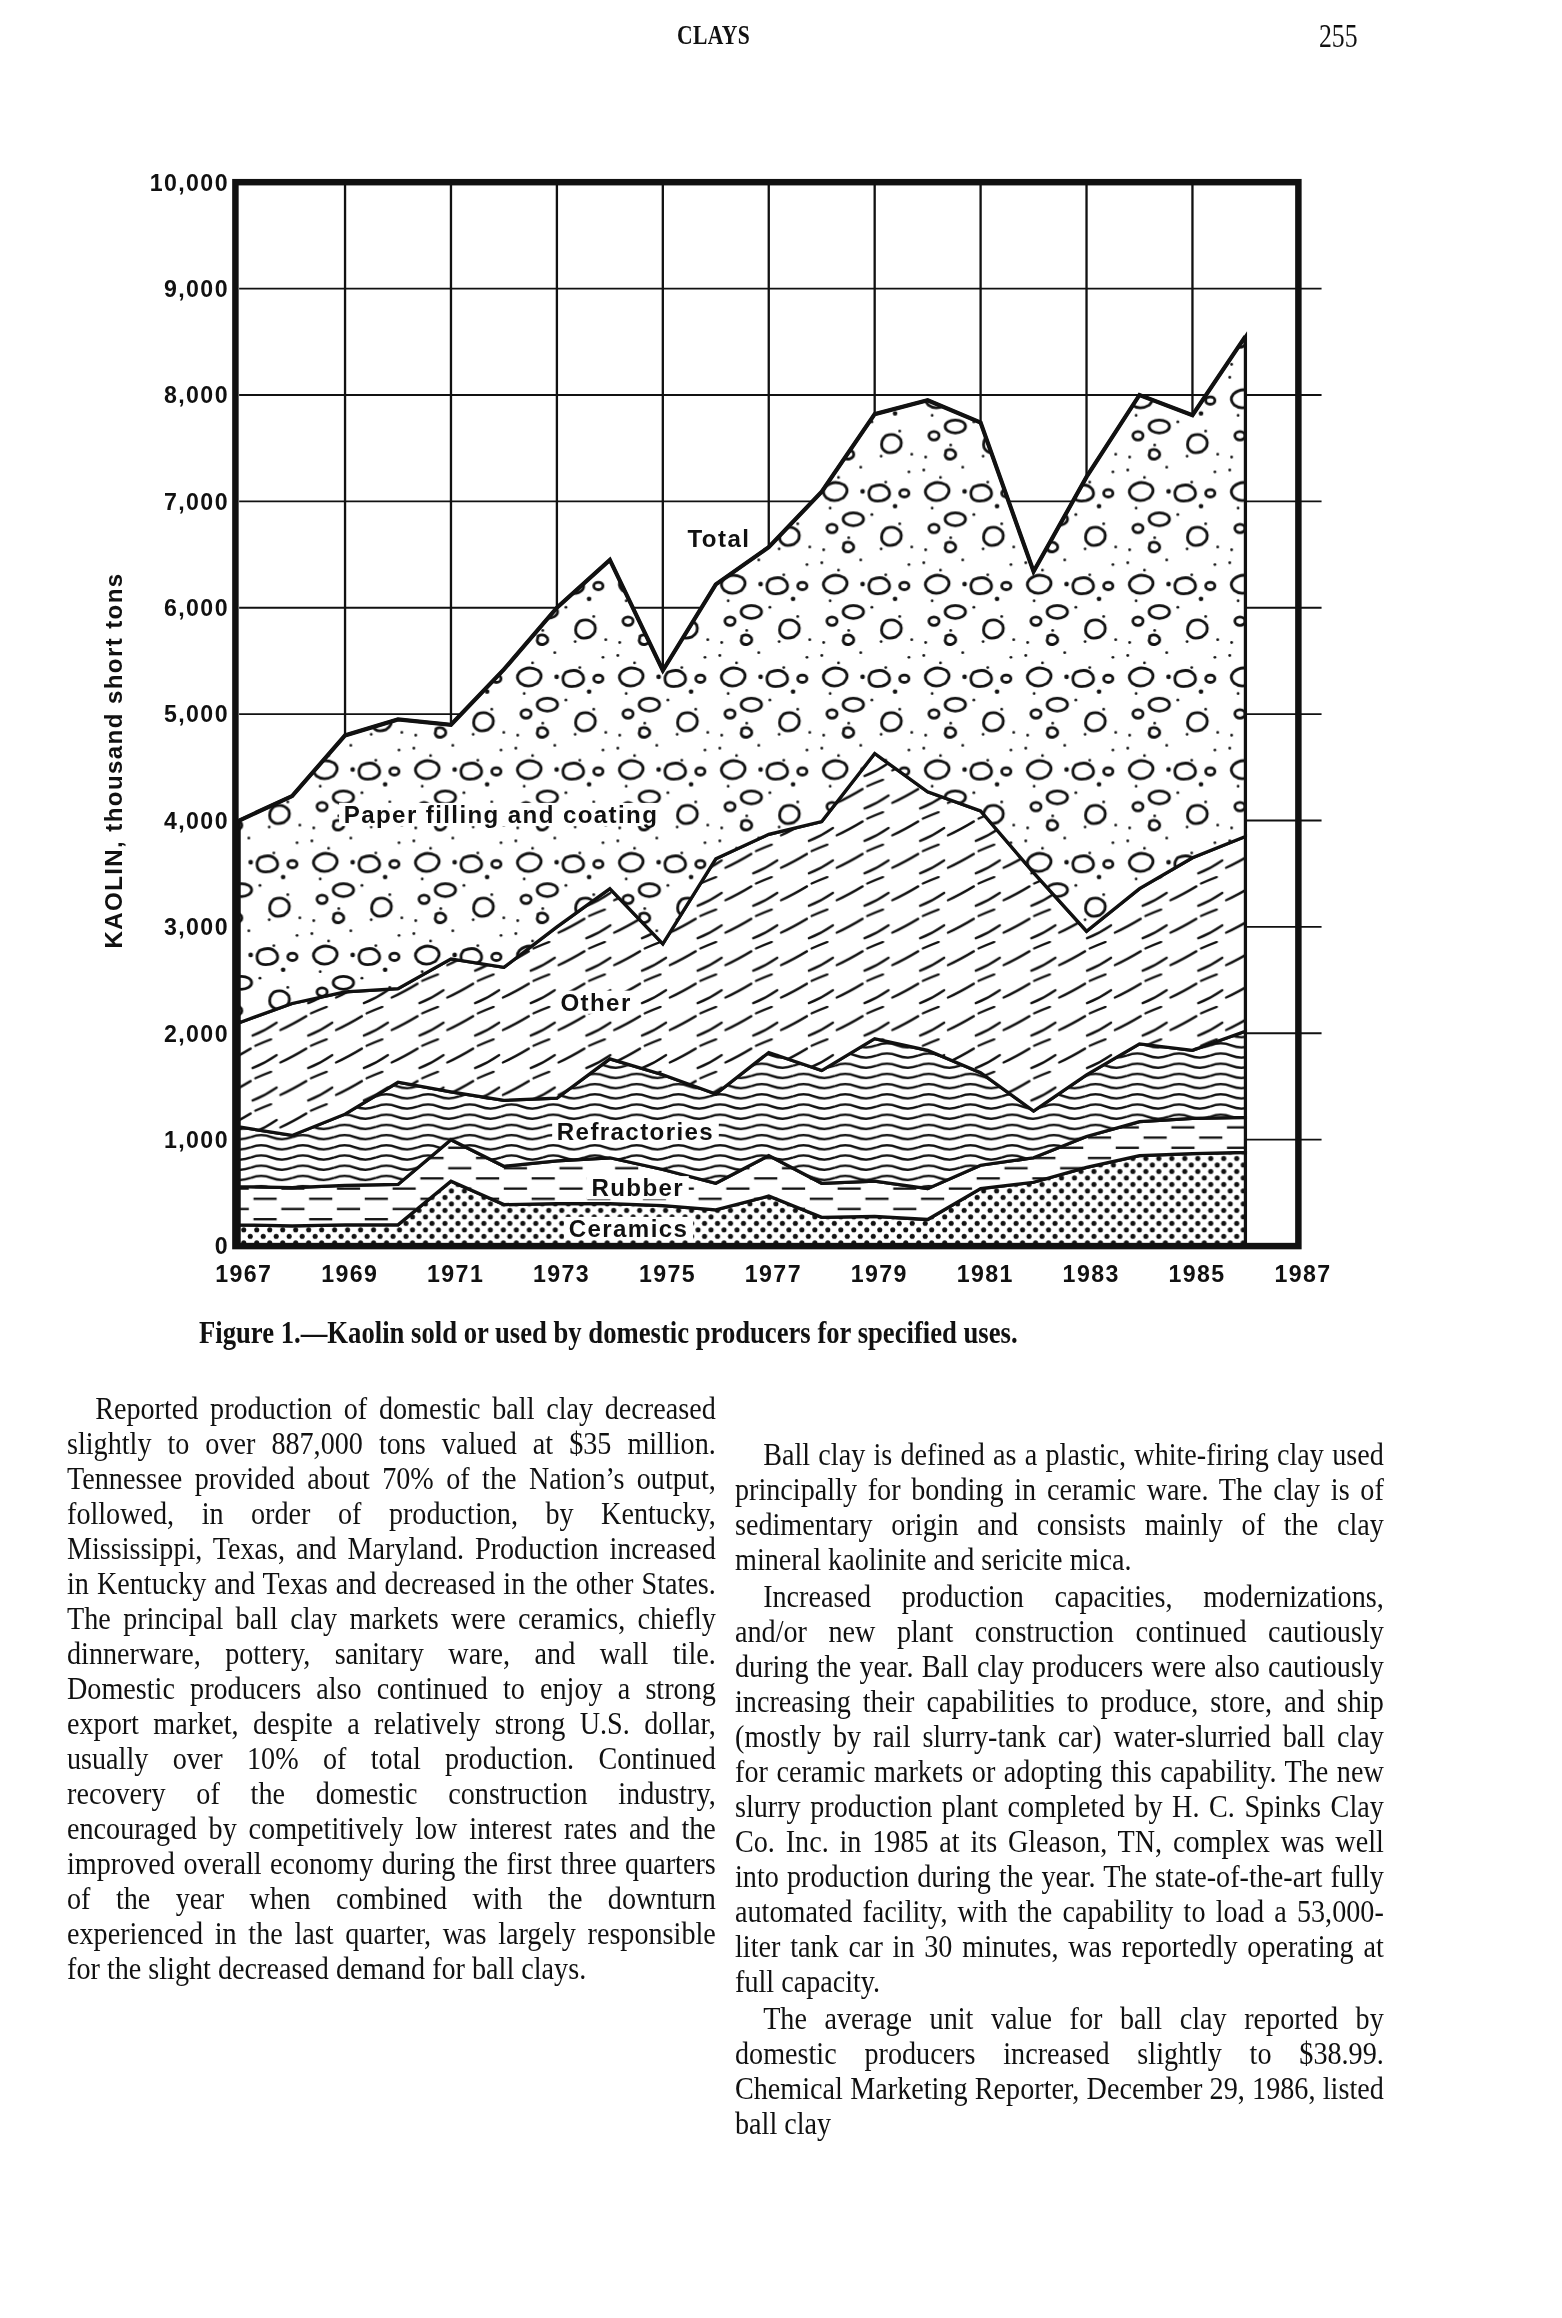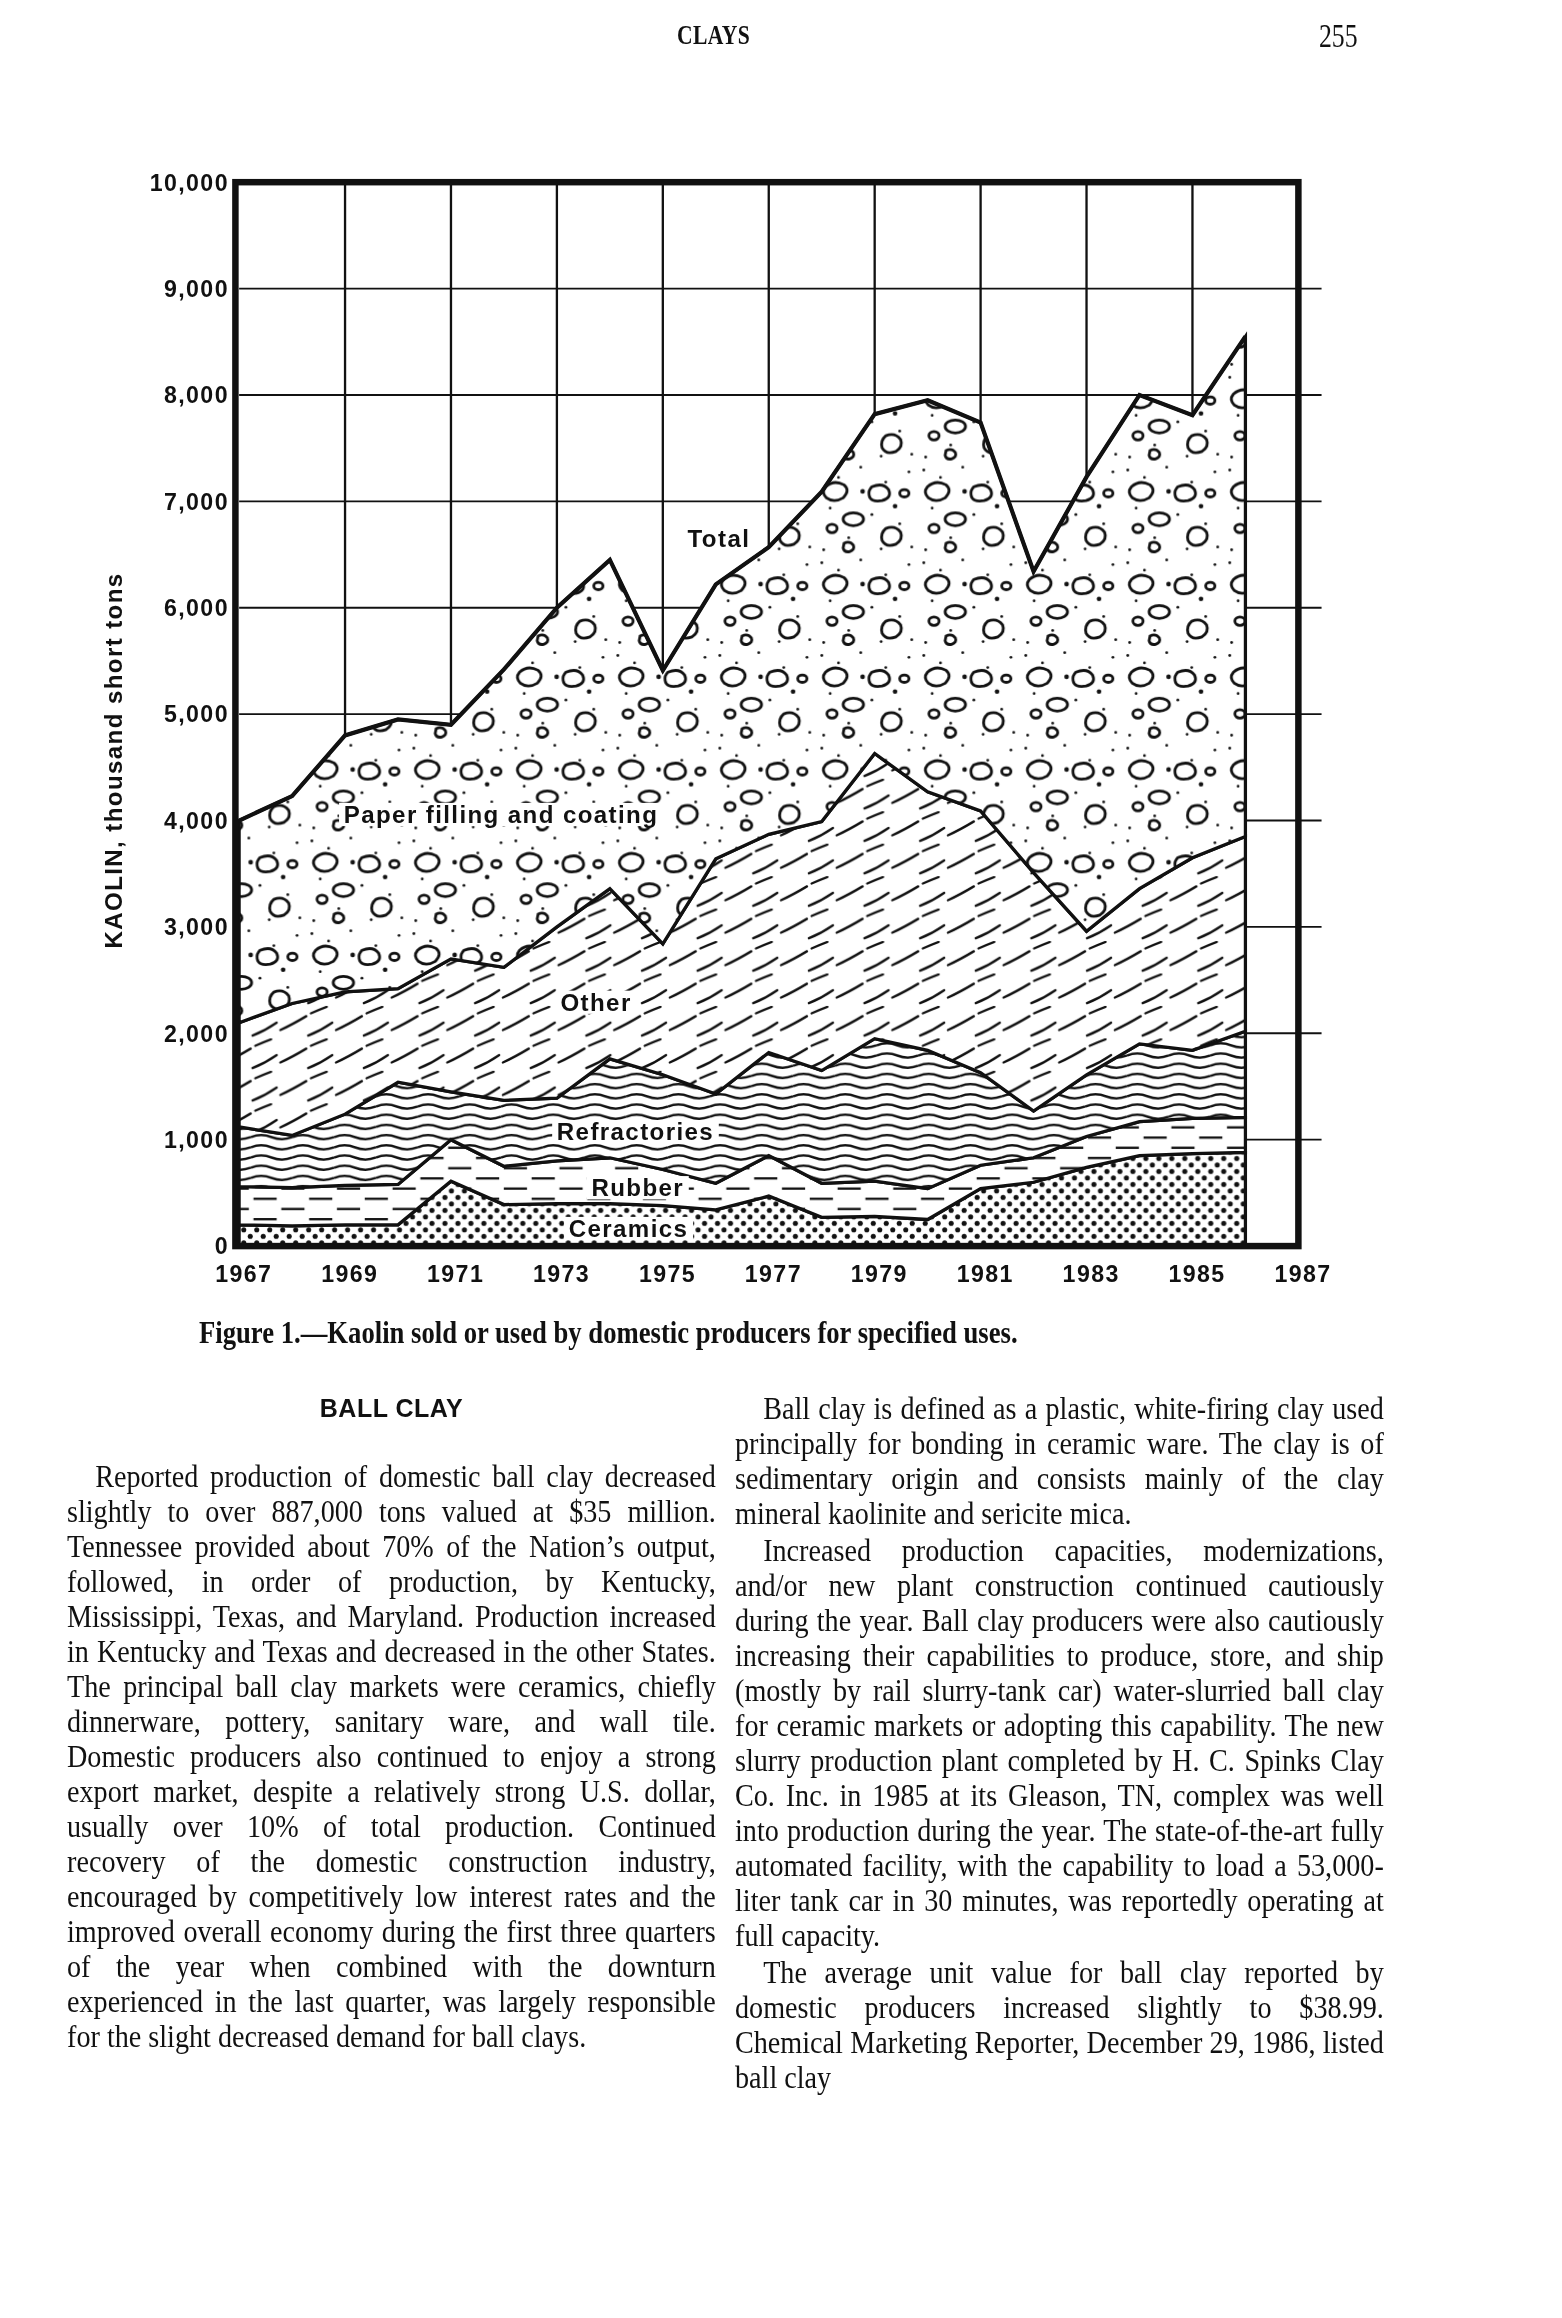--- a/index.html
+++ b/index.html
@@ -14,21 +14,21 @@
   #chart-svg { position: absolute; left: 0; top: 0; }
   .ytick { font-family: "Liberation Sans", "DejaVu Sans", sans-serif; font-weight: bold; font-size: 50px; fill: #111; letter-spacing: 3px; }
   .xtick { font-family: "Liberation Sans", "DejaVu Sans", sans-serif; font-weight: bold; font-size: 50px; fill: #111; letter-spacing: 3px; }
   .ylabel { font-family: "Liberation Sans", "DejaVu Sans", sans-serif; font-weight: bold; font-size: 52px; fill: #111; letter-spacing: 3px; }
   .series-label { font-family: "Liberation Sans", "DejaVu Sans", sans-serif; font-weight: bold; font-size: 52px; fill: #111; letter-spacing: 3px; }
 
   #caption { position: absolute; left: 199px; top: 1315px; width: 1113px; font-size: 31px; font-weight: bold; transform: scaleX(0.86); transform-origin: left; white-space: nowrap; }
 
   .column { position: absolute; top: 1391px; width: 649px; font-size: 32px; line-height: 35px; text-align: justify; }
   #col-left { left: 67px; }
-  #col-right { left: 735px; }
+  #col-right { left: 735px; margin-top: 46px; }
   .column p { margin: 0; text-indent: 32px; }
   .column p + p { margin-top: 1.9px; }
   #section-heading { display: block; text-align: center; font-family: "Liberation Sans", "DejaVu Sans", sans-serif; font-weight: bold; font-size: 25px; margin: 0 0 33px 0; letter-spacing: 0.5px; }
   .column .body { transform: scaleX(0.88); transform-origin: left; width: 113.6%; }
 </style>
 </head>
 <body>
 
 <div id="running-head">
   <span id="running-title" class="serif">CLAYS</span>
@@ -157,21 +157,20 @@
           <text x="1375" y="2580" text-anchor="middle" class="series-label">Rubber</text>
           <rect x="1215.921875" y="2625" width="278.15625" height="50" fill="#fff"></rect>
           <text x="1355" y="2668" text-anchor="middle" class="series-label">Ceramics</text>
         </g>
       </g>
   </svg>
   <div id="caption" class="serif">Figure 1.—Kaolin sold or used by domestic producers for specified uses.</div>
 </div>
 
 <div id="col-left" class="column serif">
-  <span id="section-heading">BALL CLAY</span>
   <div class="body">
     <p>Reported production of domestic ball clay decreased slightly to over 887,000 tons valued at $35 million. Tennessee provided about 70% of the Nation’s output, followed, in order of production, by Kentucky, Mississippi, Texas, and Maryland. Production increased in Kentucky and Texas and decreased in the other States. The principal ball clay markets were ceramics, chiefly dinnerware, pottery, sanitary ware, and wall tile. Domestic producers also continued to enjoy a strong export market, despite a relatively strong U.S. dollar, usually over 10% of total production. Continued recovery of the domestic construction industry, encouraged by competitively low interest rates and the improved overall economy during the first three quarters of the year when combined with the downturn experienced in the last quarter, was largely responsible for the slight decreased demand for ball clays.</p>
   </div>
 </div>
 
 <div id="col-right" class="column serif">
   <div class="body">
     <p>Ball clay is defined as a plastic, white-firing clay used principally for bonding in ceramic ware. The clay is of sedimentary origin and consists mainly of the clay mineral kaolinite and sericite mica.</p>
     <p>Increased production capacities, modernizations, and/or new plant construction continued cautiously during the year. Ball clay producers were also cautiously increasing their capabilities to produce, store, and ship (mostly by rail slurry-tank car) water-slurried ball clay for ceramic markets or adopting this capability. The new slurry production plant completed by H. C. Spinks Clay Co. Inc. in 1985 at its Gleason, TN, complex was well into production during the year. The state-of-the-art fully automated facility, with the capability to load a 53,000-liter tank car in 30 minutes, was reportedly operating at full capacity.</p>
     <p>The average unit value for ball clay reported by domestic producers increased slightly to $38.99. Chemical Marketing Reporter, December 29, 1986, listed ball clay</p>

